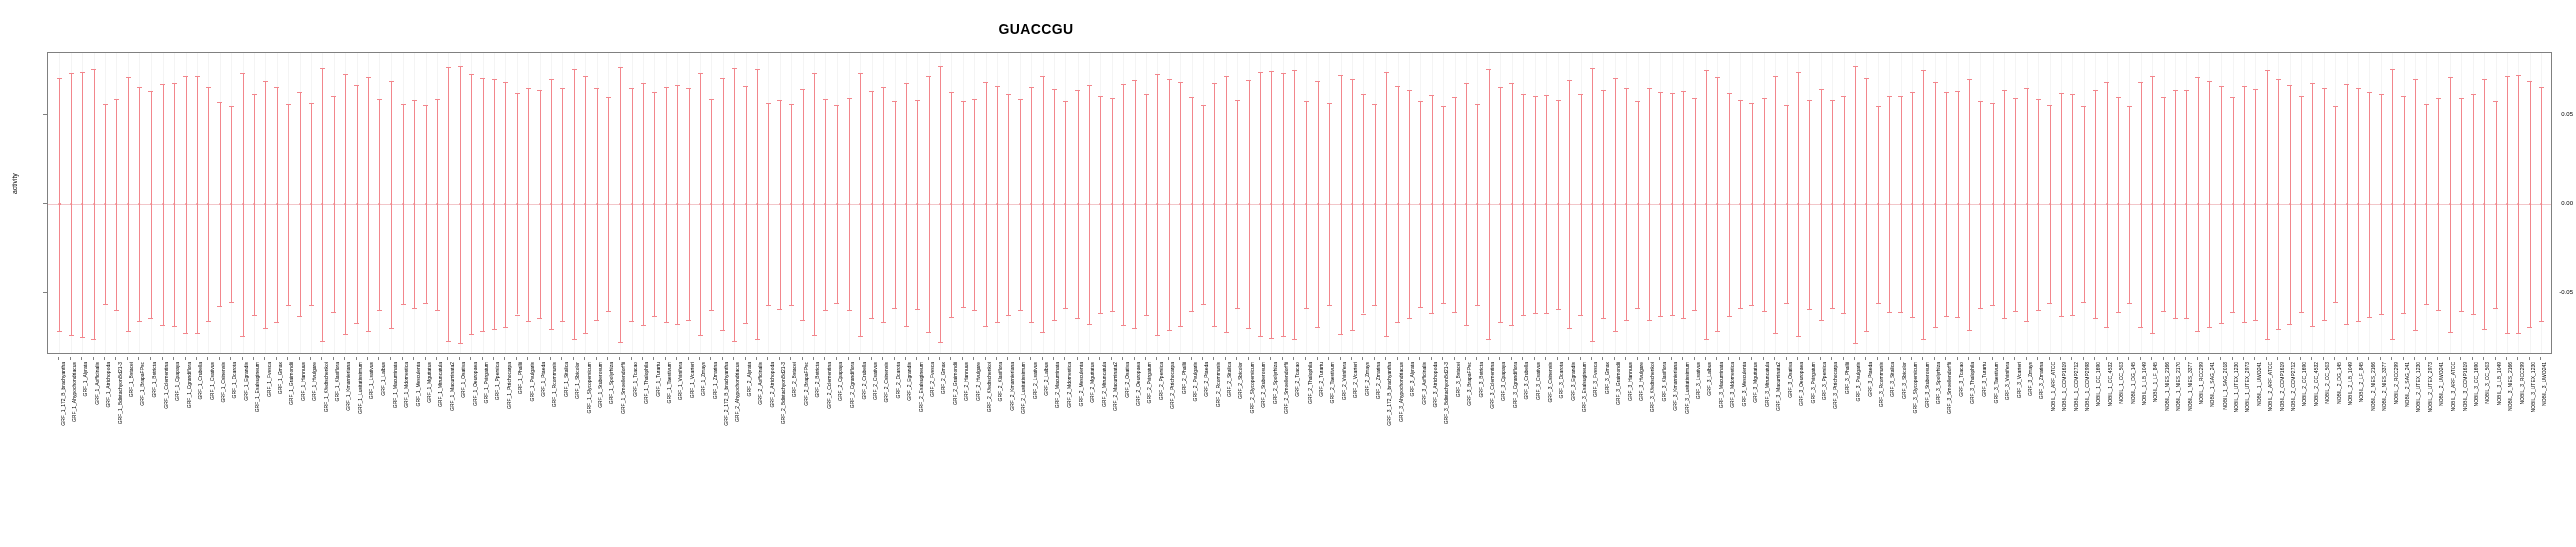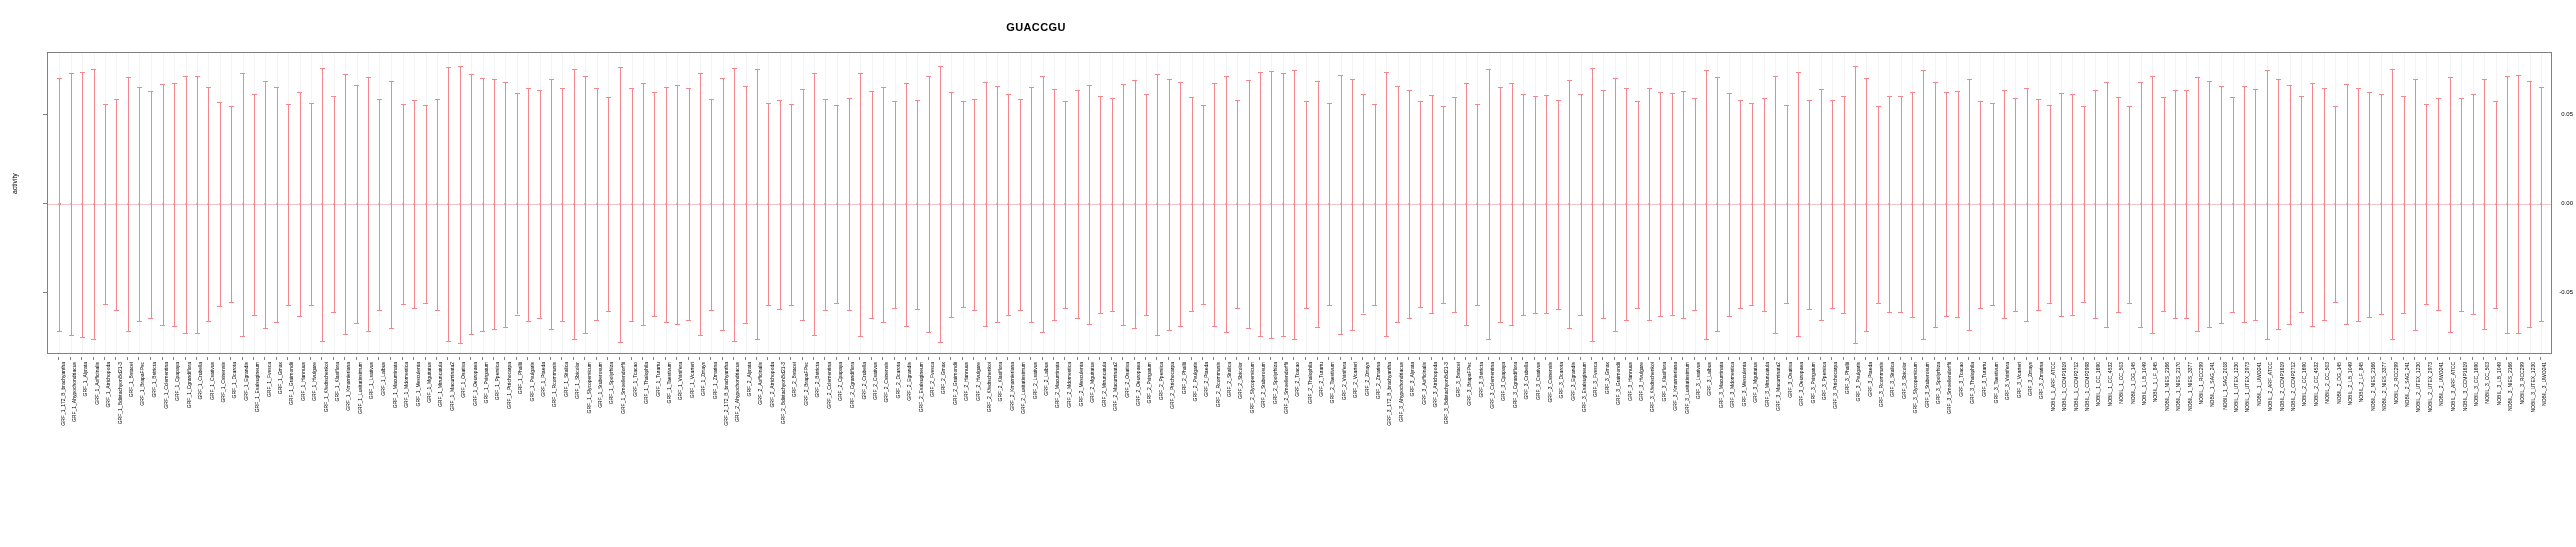--- a/index.html
+++ b/index.html
@@ -17,21 +17,21 @@
     position: relative;
     width: 2576px;
     height: 547px;
   }
   .chart-title {
     position: absolute;
     top: 21px;
     left: 0;
     width: 2072px;
     text-align: center;
-    font-size: 11px;
+    font-size: 14px;
     font-weight: bold;
     color: #000000;
     letter-spacing: 0.4px;
   }
   .ylabel {
     position: absolute;
     left: 10.6px;
     top: 194px;
     font-size: 6.8px;
     color: #000000;

